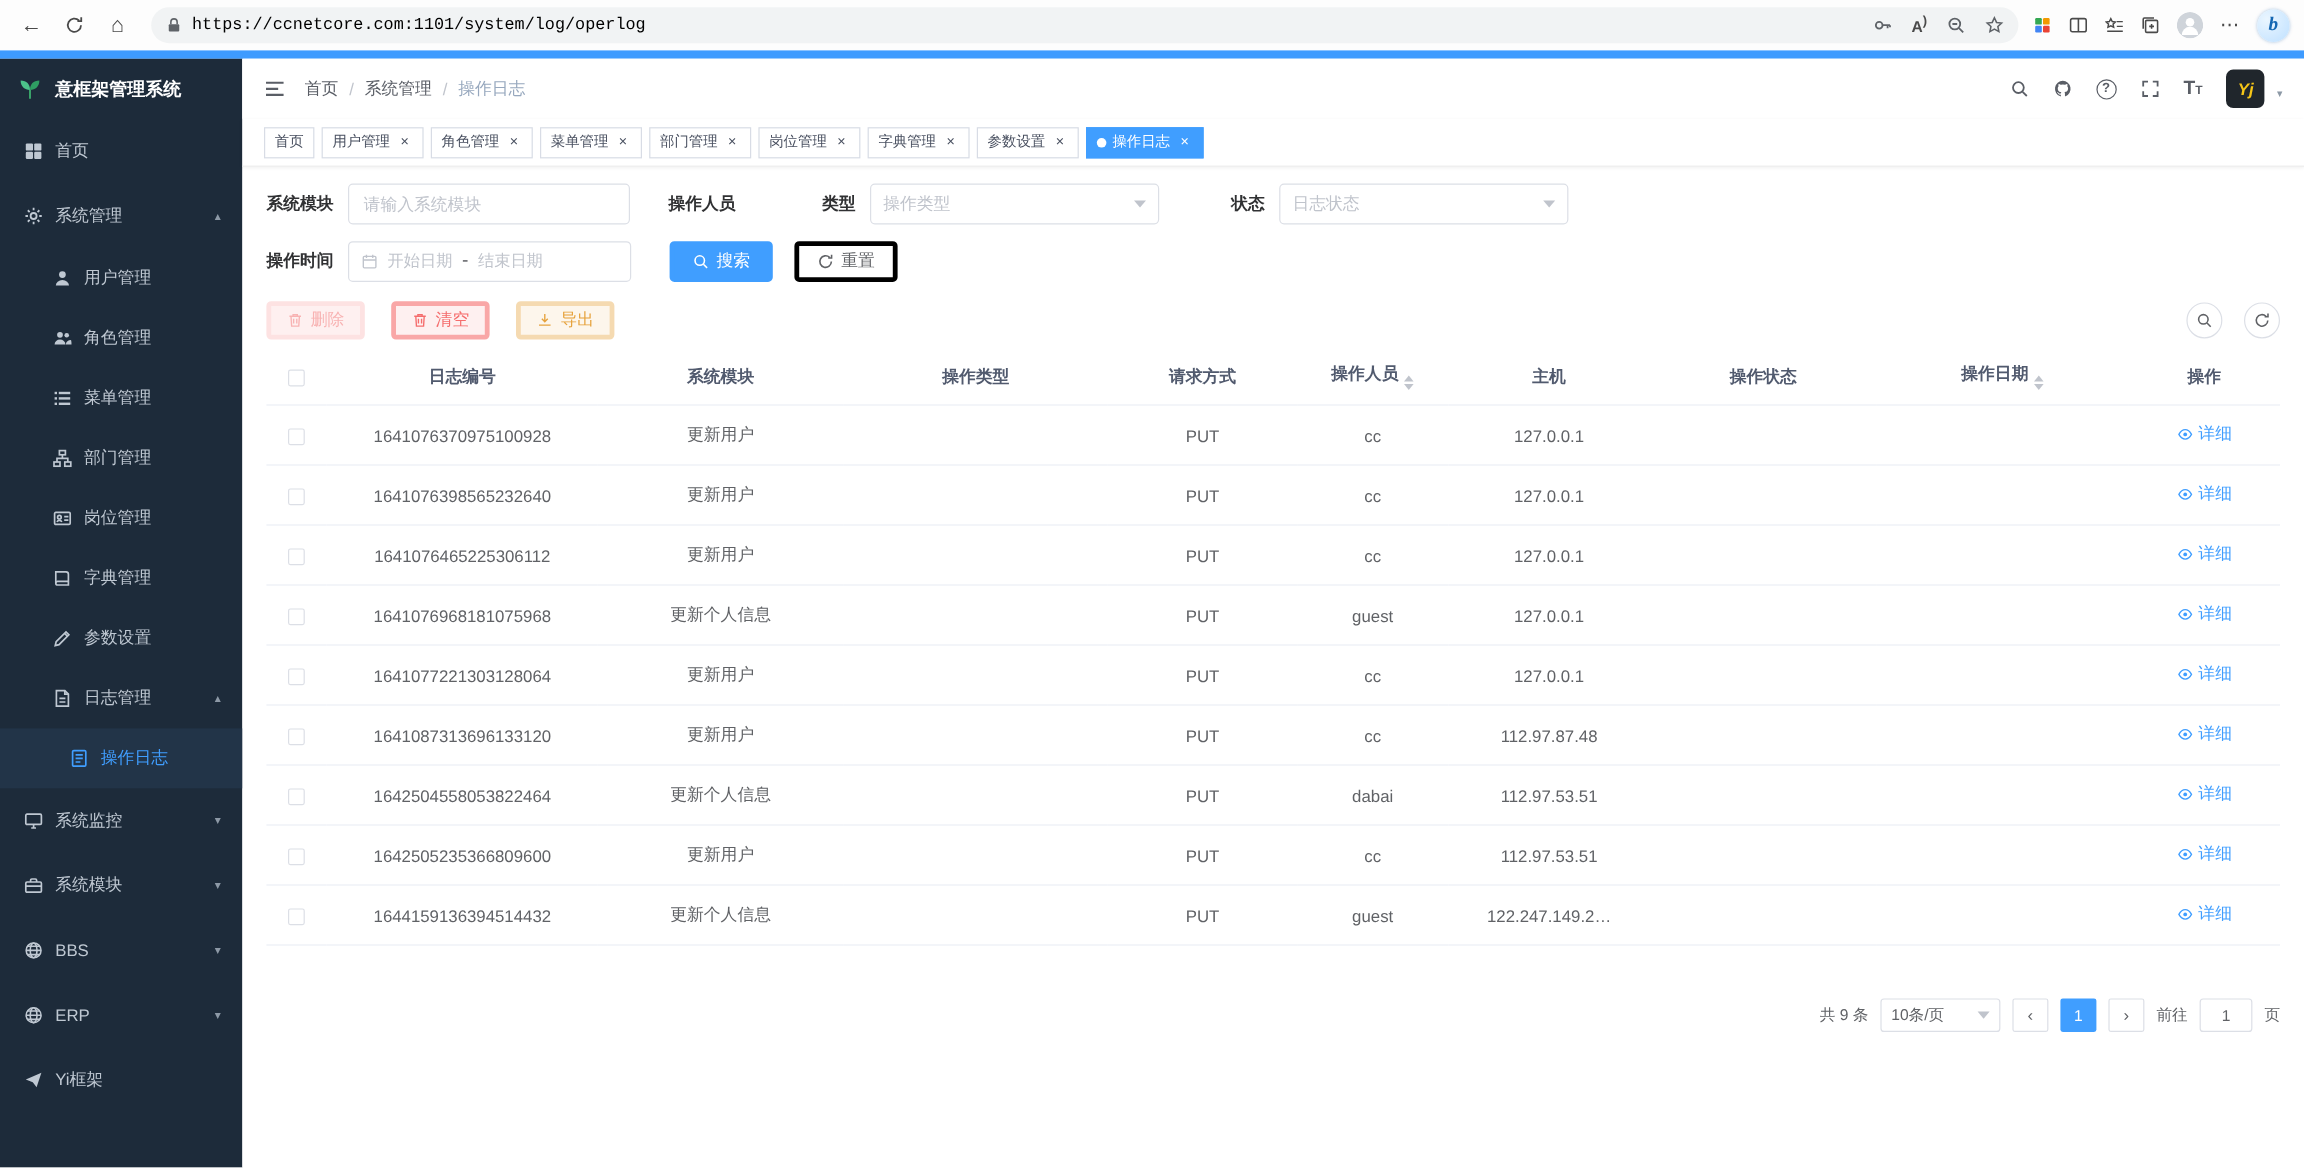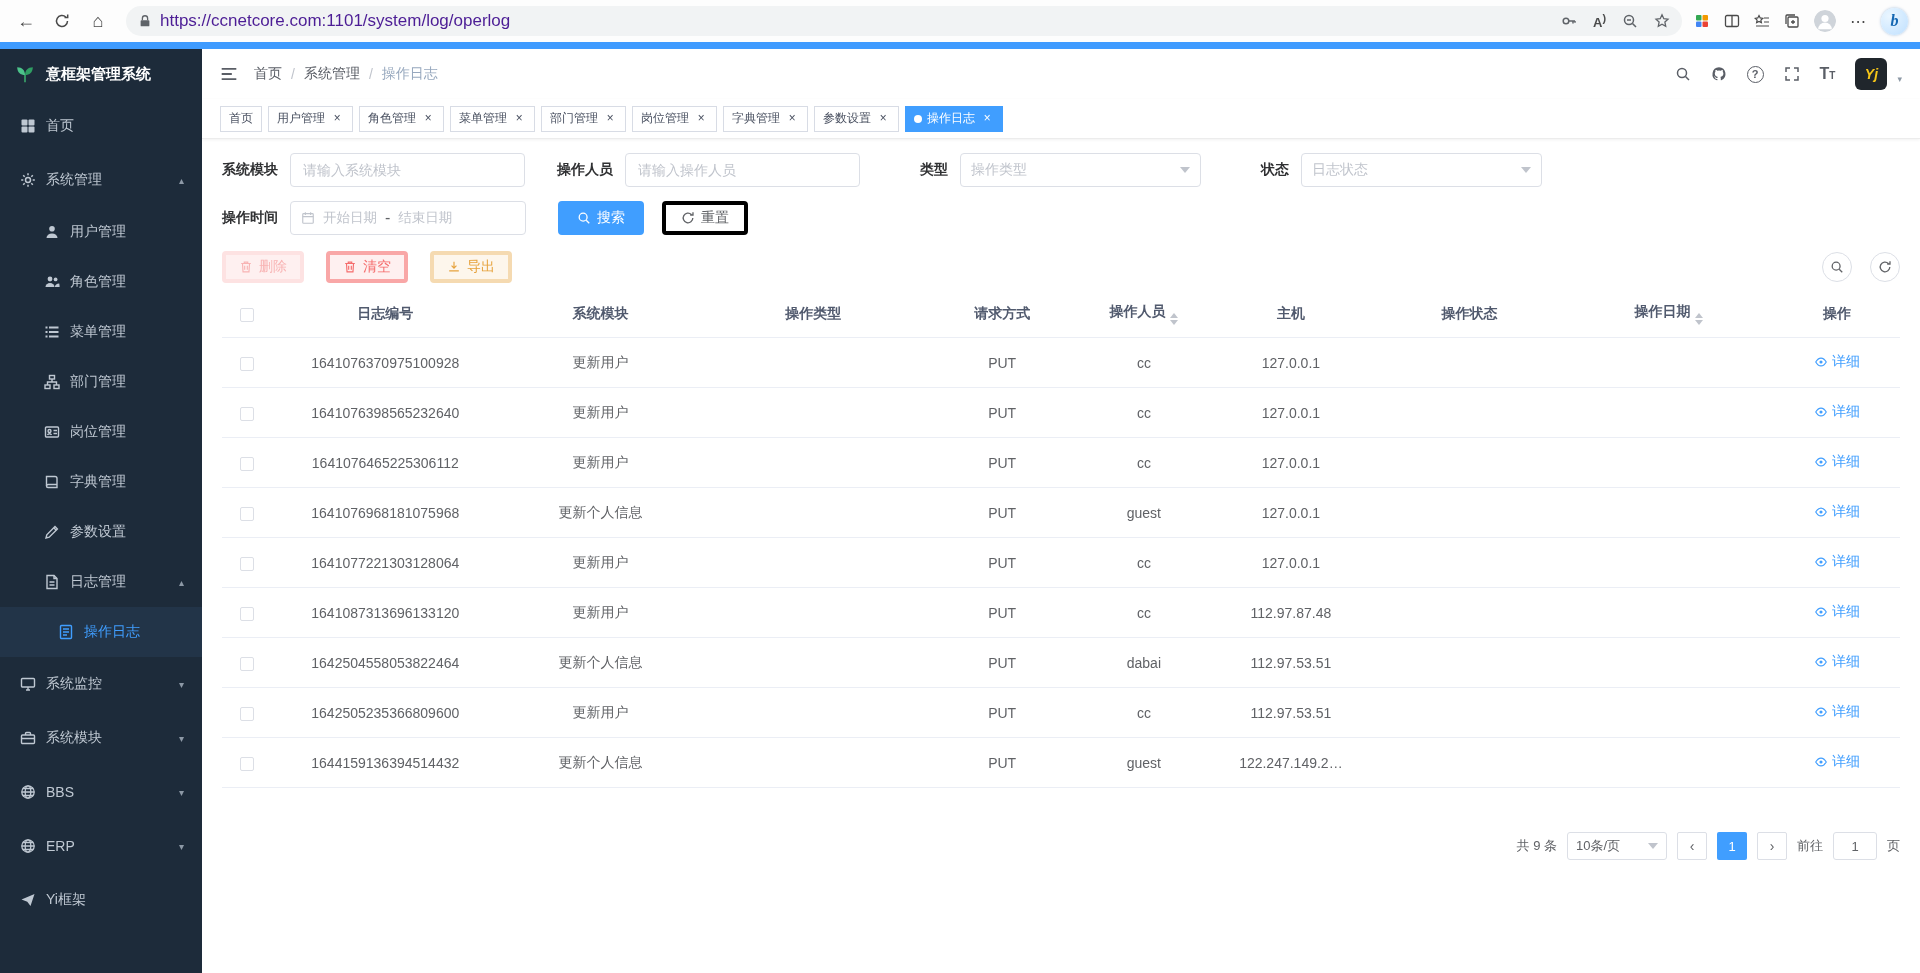--- a/index.html
+++ b/index.html
@@ -6,21 +6,21 @@
   html,body { width:1920px; height:973px; overflow:hidden; background:#fff;
     font-family:"Liberation Sans","DejaVu Sans",sans-serif; }
 
   
   .chrome { height:42px; background:#fdfdfd; display:flex; align-items:center;
     padding:0 10px; gap:4px; }
   .cbtn { width:32px; height:32px; display:flex; align-items:center; justify-content:center;
     font-size:18px; color:#4a4a4a; border-radius:6px; cursor:pointer; }
   .urlbar { flex:1; height:30px; background:#f1f3f4; border-radius:15px; display:flex;
     align-items:center; padding:0 12px; margin:0 8px; gap:8px; color:#5f6368; }
-  .urlbar .url { font-size:17px; color:#4c1d95; }
+  .urlbar .url { font-size:14px; color:#000000;font-family:Liberation Mono, monospace; }
   .urlbar-icons { margin-left:auto; display:flex; align-items:center; gap:16px; color:#5f6368; }
   .chrome-right { display:flex; align-items:center; gap:14px; color:#4a4a4a; padding-right:2px; }
   .ic { width:16px; height:16px; display:block; }
   .ic14 { width:14px; height:14px; display:block; }
   .txt-ic { font-size:13px; font-weight:bold; color:#4a4a4a; cursor:pointer; }
   .b-avatar { width:22px; height:22px; border-radius:50%; overflow:hidden; display:block; cursor:pointer; }
   .dots { font-size:16px; letter-spacing:1px; cursor:pointer; }
   .bing { width:27px; height:27px; border-radius:50%; display:flex; align-items:center;
     justify-content:center; background:radial-gradient(circle at 30% 30%, #eaf6ff, #bfe0ff);
     box-shadow:0 0 3px rgba(0,80,160,.35); cursor:pointer; }
@@ -448,21 +448,20 @@
 
     <div class="content">
 
       <div class="filter-row">
         <div class="f-item">
           <label>系统模块</label>
           <input class="inp" placeholder="请输入系统模块" style="">
         </div>
         <div class="f-item">
           <label>操作人员</label>
-          <input class="inp" placeholder="请输入操作人员" style="">
         </div>
         <div class="f-item ml">
           <label>类型</label>
           <div class="select">
             <span class="ph">操作类型</span>
             <i class="sel-caret"></i>
           </div>
         </div>
         <div class="f-item ml">
           <label>状态</label>

